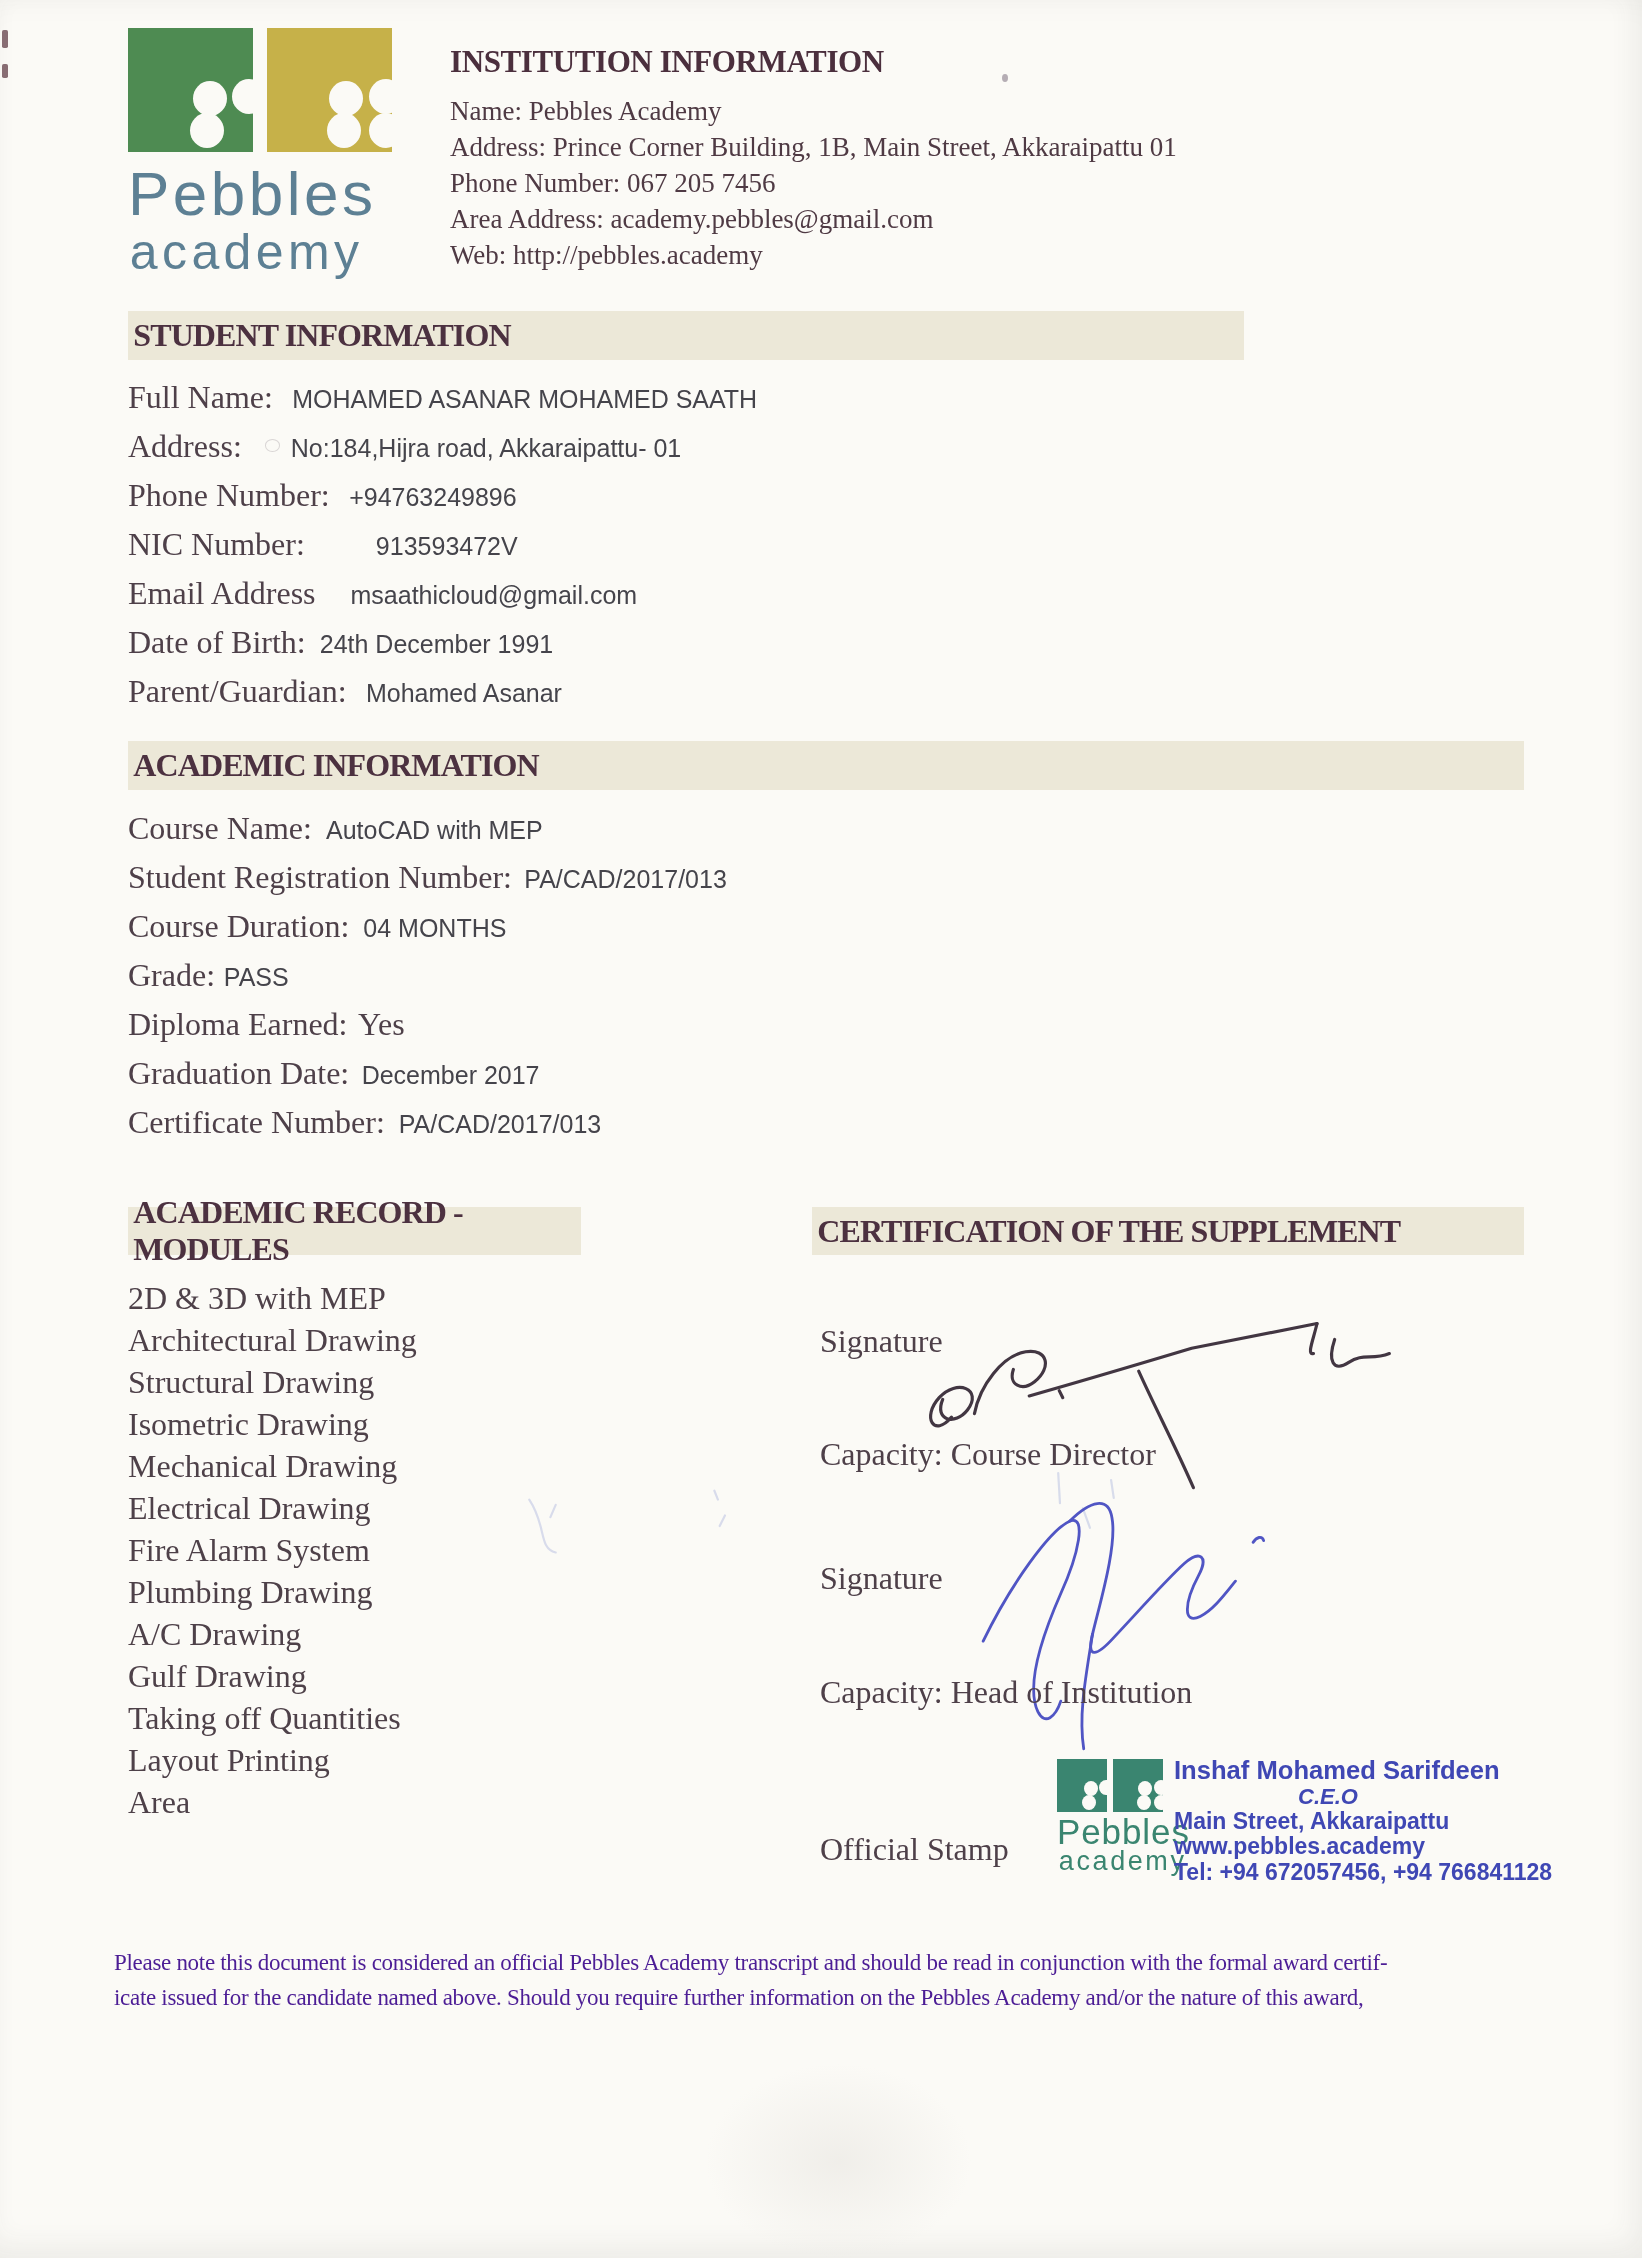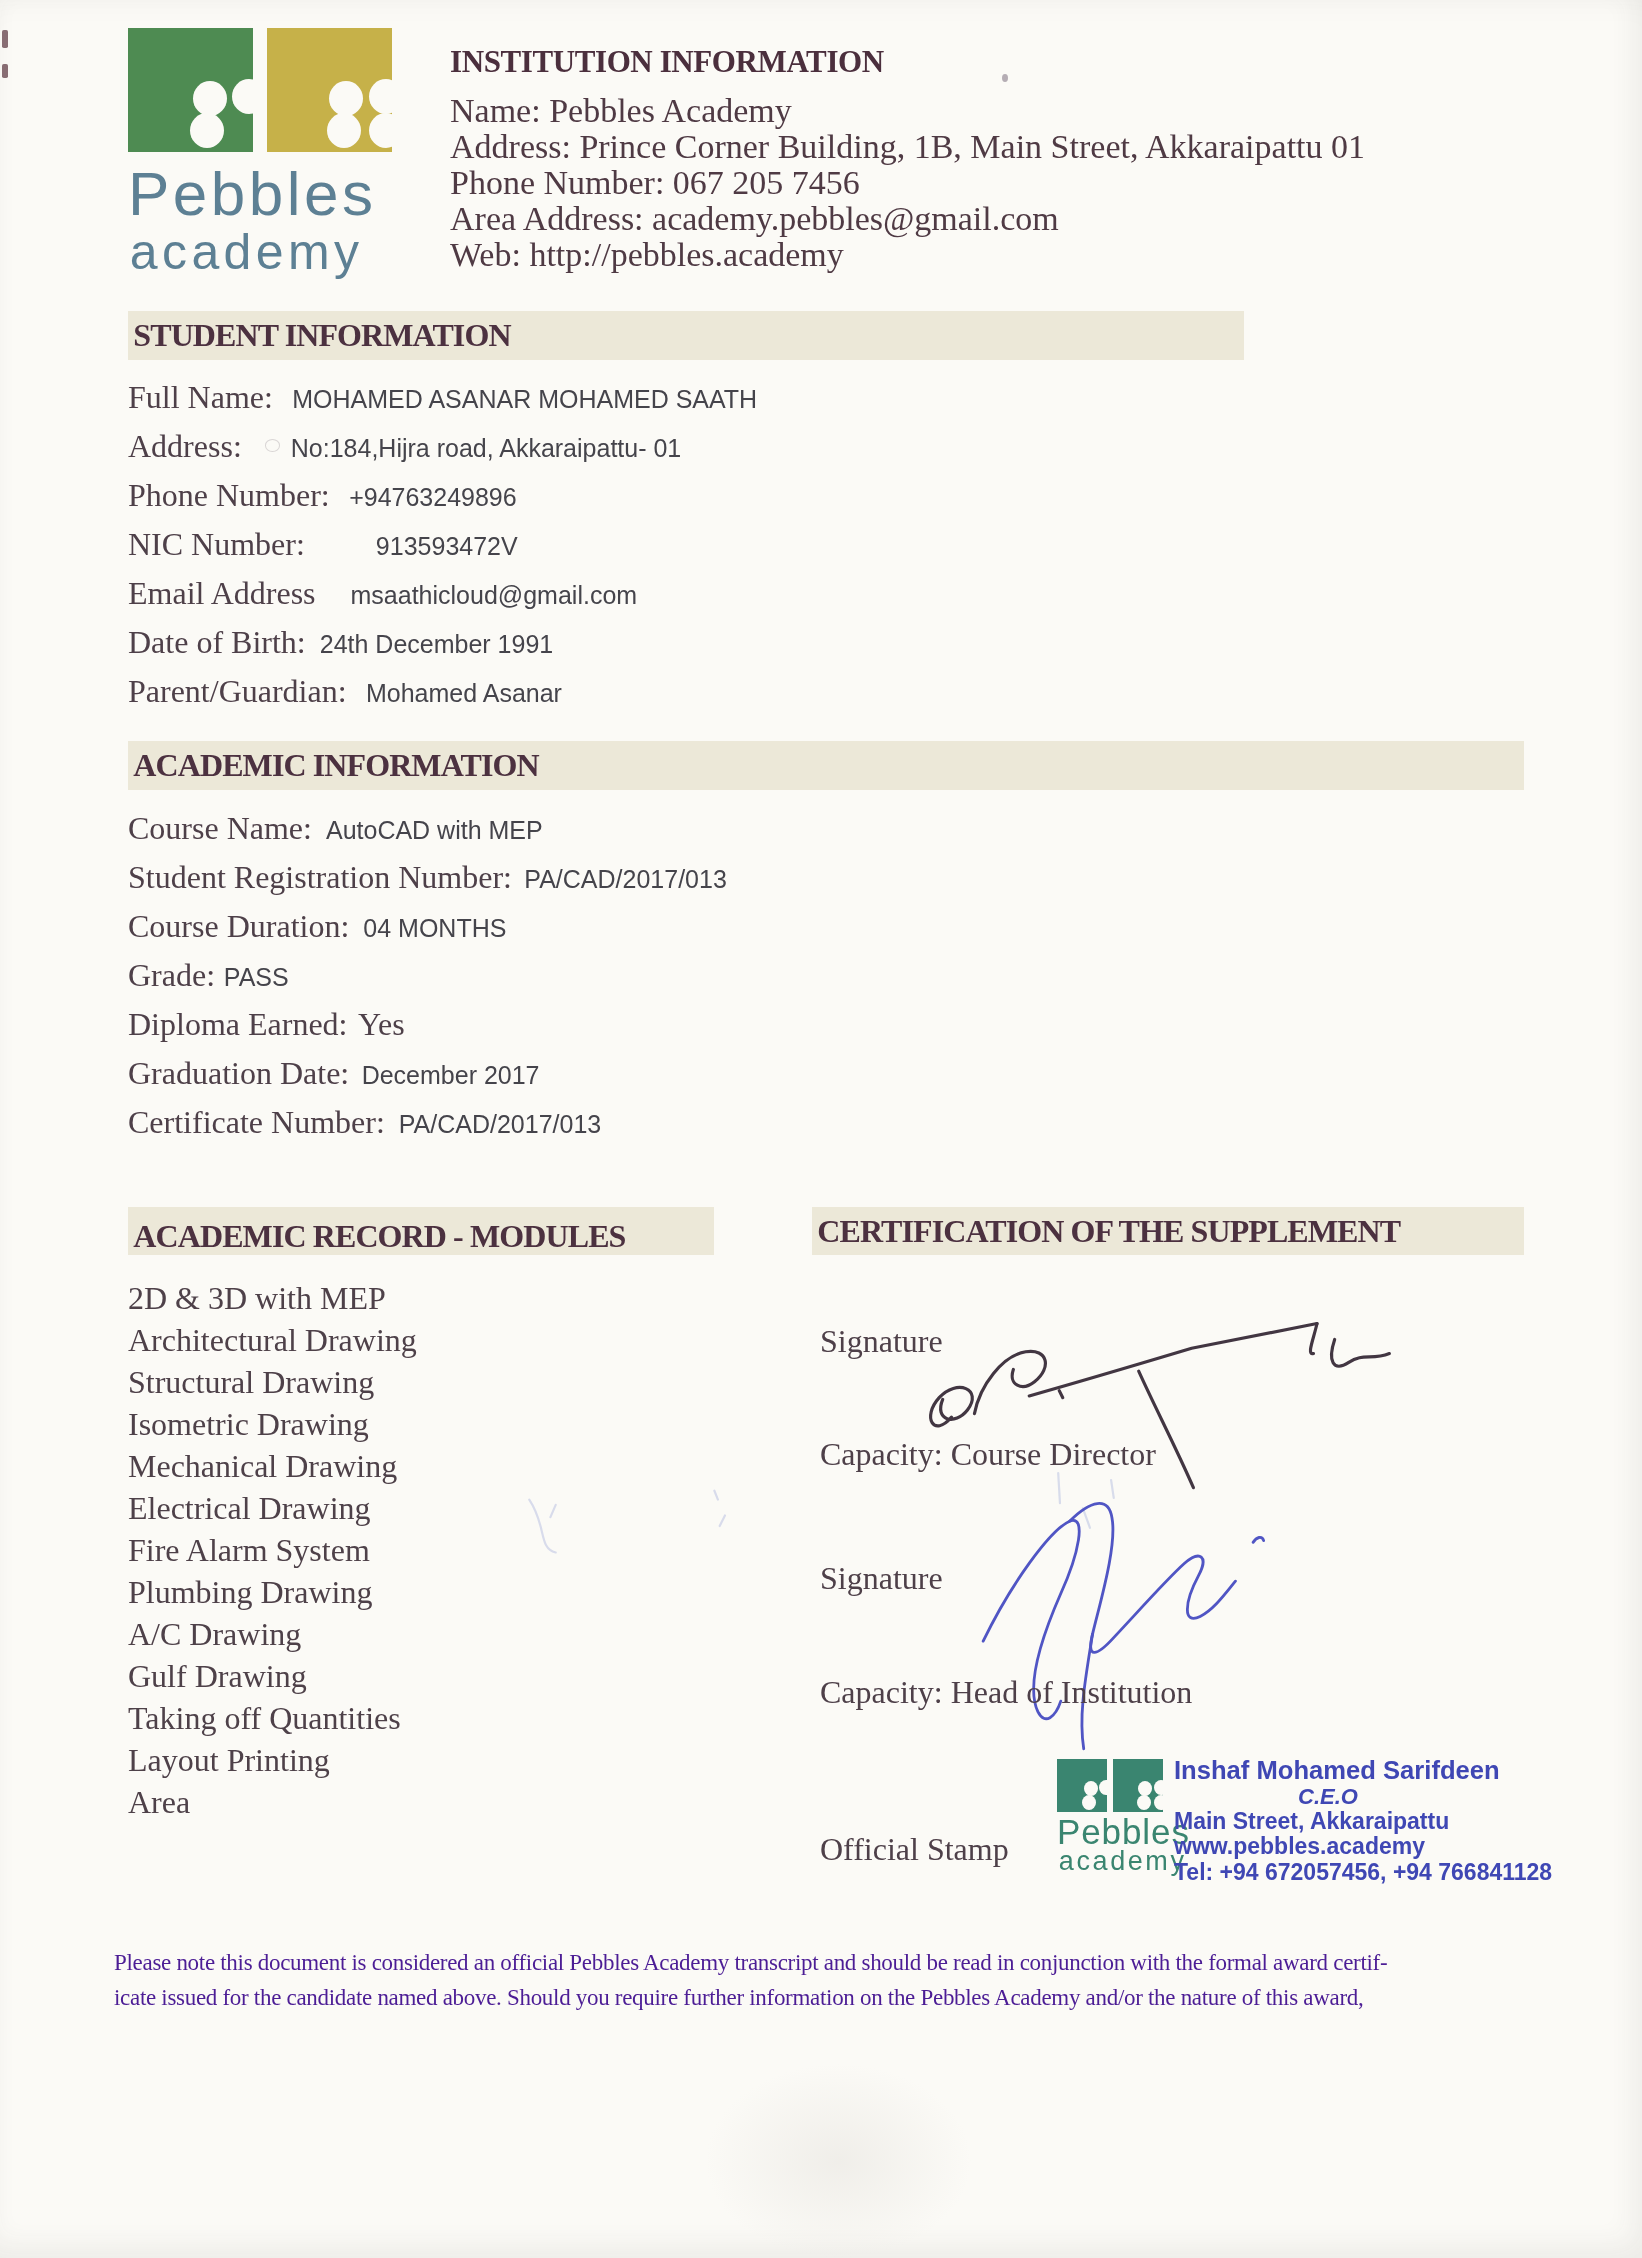--- a/index.html
+++ b/index.html
@@ -15,21 +15,21 @@
   .sq.green{left:0;top:1.8px;background:#4e8b52;}
   .sq.gold{left:139px;top:1.8px;background:#c6b149;}
   .dot{position:absolute;background:#fbfaf6;border-radius:50%;width:34px;height:35px;}
   .logo-word1{position:absolute;left:0;top:131px;font-family:"Liberation Sans",sans-serif;
     font-size:62px;letter-spacing:3.5px;color:#5d8094;font-weight:400;}
   .logo-word2{position:absolute;left:1.8px;top:196px;font-family:"Liberation Sans",sans-serif;
     font-size:50px;letter-spacing:4.4px;color:#5d8094;font-weight:400;}
   
   .inst{position:absolute;left:450px;top:39px;}
   .inst-title{font-size:31px;font-weight:bold;color:#4b2f3d;letter-spacing:-0.4px;margin:5.3px 0 12.4px 0;}
-  .inst-line{font-size:34px;color:#4f3a44;line-height:36px;}
+  .inst-line{font-size:27px;color:#4f3a44;line-height:36px;}
   
   .bar{position:absolute;background:#ece8d8;height:49px;display:flex;align-items:center;}
   .bar .bt{font-size:32px;font-weight:bold;color:#4c3140;letter-spacing:-0.9px;padding-left:5.3px;}
   
   .fields{position:absolute;left:128px;}
   .frow{display:flex;align-items:baseline;height:49px;}
   .acad .frow{height:49px;}
   .flabel{font-size:32px;color:#4e4049;}
   .fvalue{font-family:"Liberation Sans",sans-serif;font-size:25px;color:#45444b;margin-left:19.4px;}
   .fvalue.serifv{font-family:"Liberation Serif",serif;font-size:32px;color:#4e4049;margin-left:10.6px;}
@@ -172,21 +172,21 @@
     <div class="frow">
       <span class="flabel">Graduation Date:</span>
       <span class="fvalue" style="margin-left:12.4px;">December 2017</span>
     </div>
     <div class="frow">
       <span class="flabel">Certificate Number:</span>
       <span class="fvalue" style="margin-left:14px;">PA/CAD/2017/013</span>
     </div>
   </div>
 
-  <div class="bar" style="left:128px;top:1207px;width:586px;height:48px;align-items:flex-end;">
+  <div class="bar" style="left:128px;top:1207px;width:453px;height:48px;">
     <span class="bt">ACADEMIC RECORD - MODULES</span>
   </div>
   <div class="bar" style="left:812px;top:1207px;width:712px;height:48px;">
     <span class="bt">CERTIFICATION OF THE SUPPLEMENT</span>
   </div>
 
   <div class="modules">
     <div class="mod">2D &amp; 3D with MEP</div>
     <div class="mod">Architectural Drawing</div>
     <div class="mod">Structural Drawing</div>

